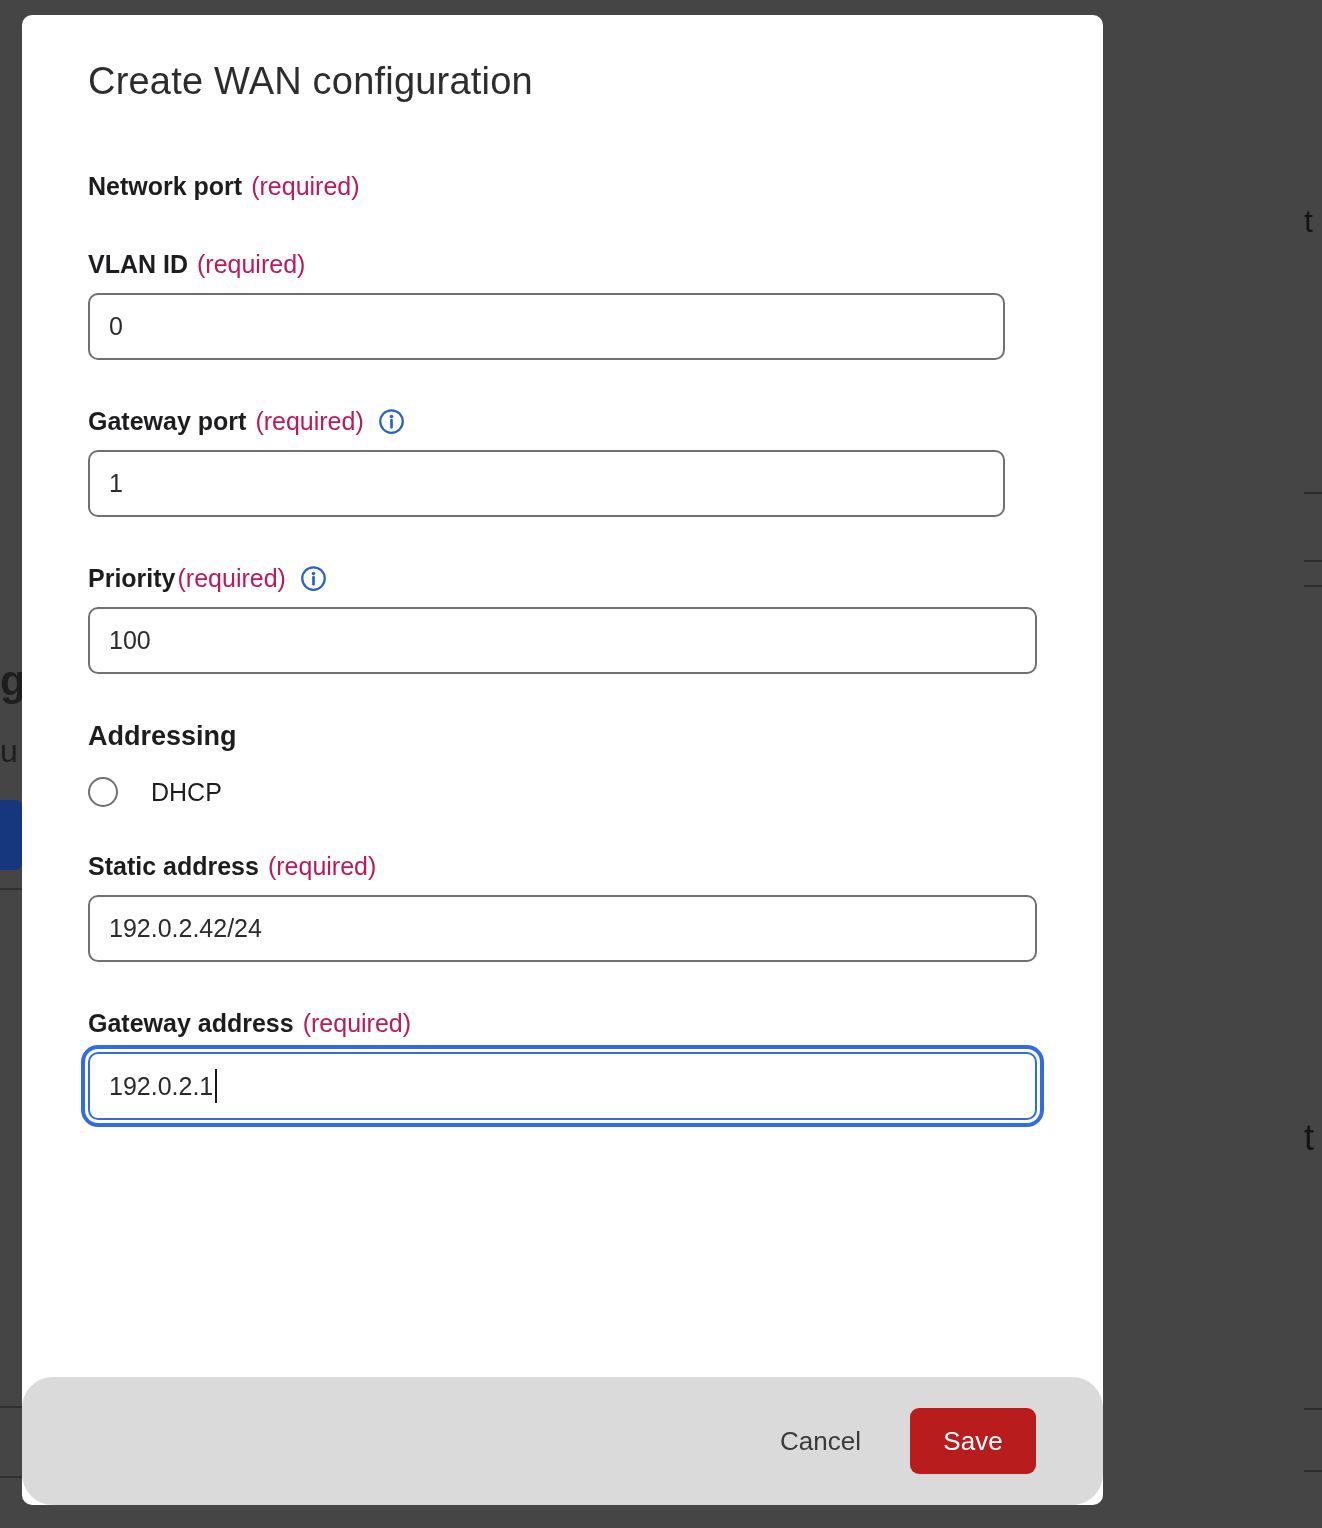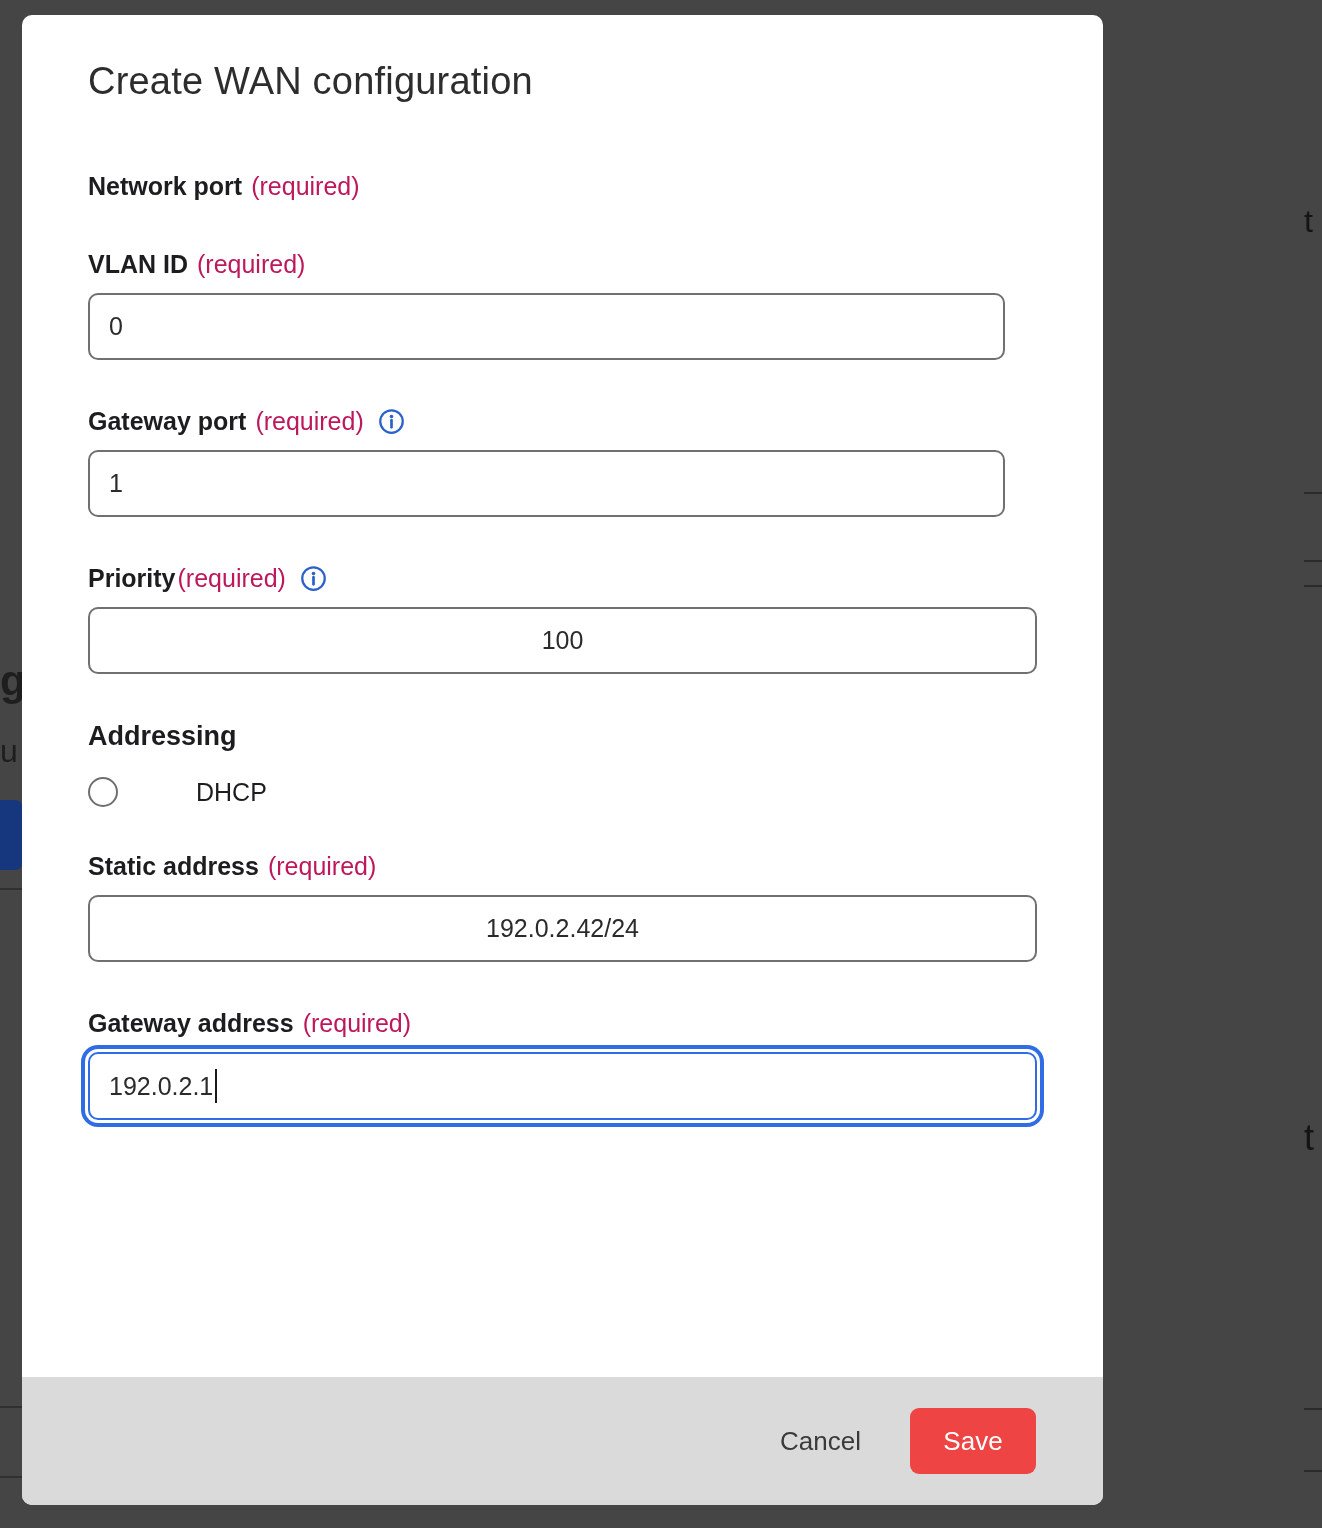--- a/index.html
+++ b/index.html
@@ -60,21 +60,21 @@
     width: calc(100% - 32px);
     height: 67px;
     border: 2px solid #707070;
     border-radius: 10px;
     padding: 0 19px;
     font-size: 25px; color: #2b2b2b;
     font-family: "Liberation Sans", sans-serif;
     background: #ffffff;
     outline: none;
   }
-  .text-input.wide { width: 100%; text-align: center; }
+  .text-input.wide { width: 100%; }
 
   .input-focused {
     display: flex; align-items: center;
     width: 100%; height: 68px;
     border: 2px solid #2f6ce5;
     border-radius: 10px;
     padding: 0 19px;
     font-size: 25px; color: #2b2b2b;
     background: #ffffff;
     box-shadow: 0 0 0 3px #ffffff, 0 0 0 7px #2f6ce5;
@@ -84,21 +84,20 @@
     background: #1a1a1a; margin-left: 2px;
   }
 
   .section-heading {
     font-size: 27px; font-weight: 700; color: #1d1d1f;
     line-height: 36px; margin-bottom: 21px;
   }
   .radio-row {
     display: flex; align-items: center; height: 34px;
     cursor: pointer;
-    gap: 45px;
   }
   .radio-row.first { margin-bottom: 40px; }
   .radio-row.second { margin-bottom: 46px; }
   .radio-circle {
     width: 30px; height: 30px; border-radius: 50%;
     border: 2px solid #6f6f6f; background: #fff;
     display: inline-flex; align-items: center; justify-content: center;
     flex: 0 0 auto;
   }
   .radio-circle.selected::after {
@@ -107,31 +106,32 @@
   }
   .radio-label { font-size: 25px; color: #1d1d1f; margin-left: 33px; }
   .radio-label.bold { font-weight: 700; }
 
   .modal-footer {
     position: absolute; left: 0; bottom: 0;
     width: 100%; height: 128px;
     background: #dadada;
     display: flex; align-items: center; justify-content: flex-end;
     padding-right: 67px;
+    border-radius: 31px;
   }
   .cancel-btn {
     background: none; border: none;
     font-size: 26px; color: #3a3a3a;
     font-family: "Liberation Sans", sans-serif;
     margin-right: 49px; cursor: pointer;
   }
   .save-btn {
     width: 126px; height: 66px;
     border: none; border-radius: 9px;
-    background: #ef4444; color: #ffffff;
+    background: #b91c1c; color: #ffffff;
     font-size: 26px; font-family: "Liberation Sans", sans-serif;
     cursor: pointer;
   }
 </style>
 </head>
 <body>
 
 <div class="bg-frag frag-left frag-letter" style="top: 660px; height: 56px;">g</div>
 <div class="bg-frag frag-left frag-letter-sm" style="top: 735px; height: 36px;">u</div>
 <div class="frag-blue"></div>

